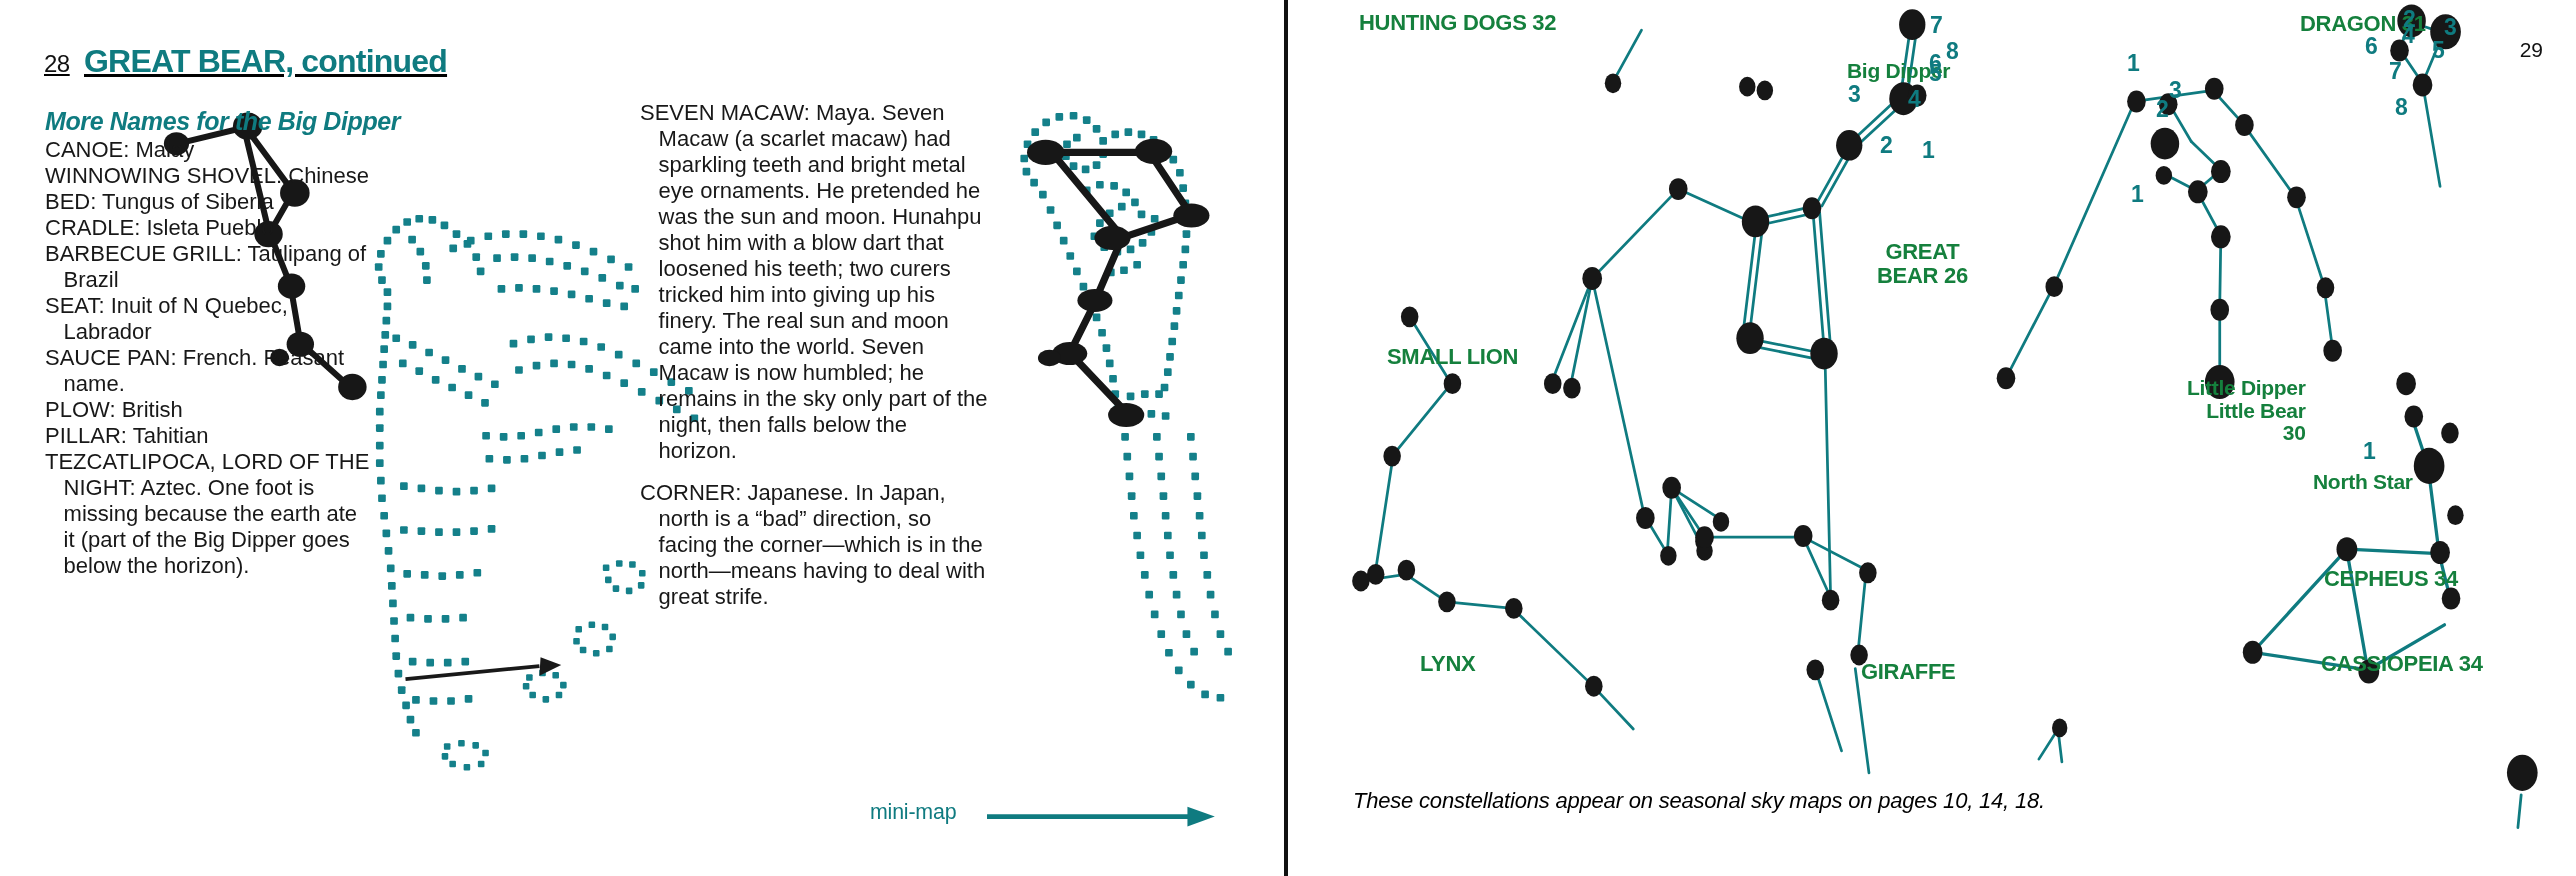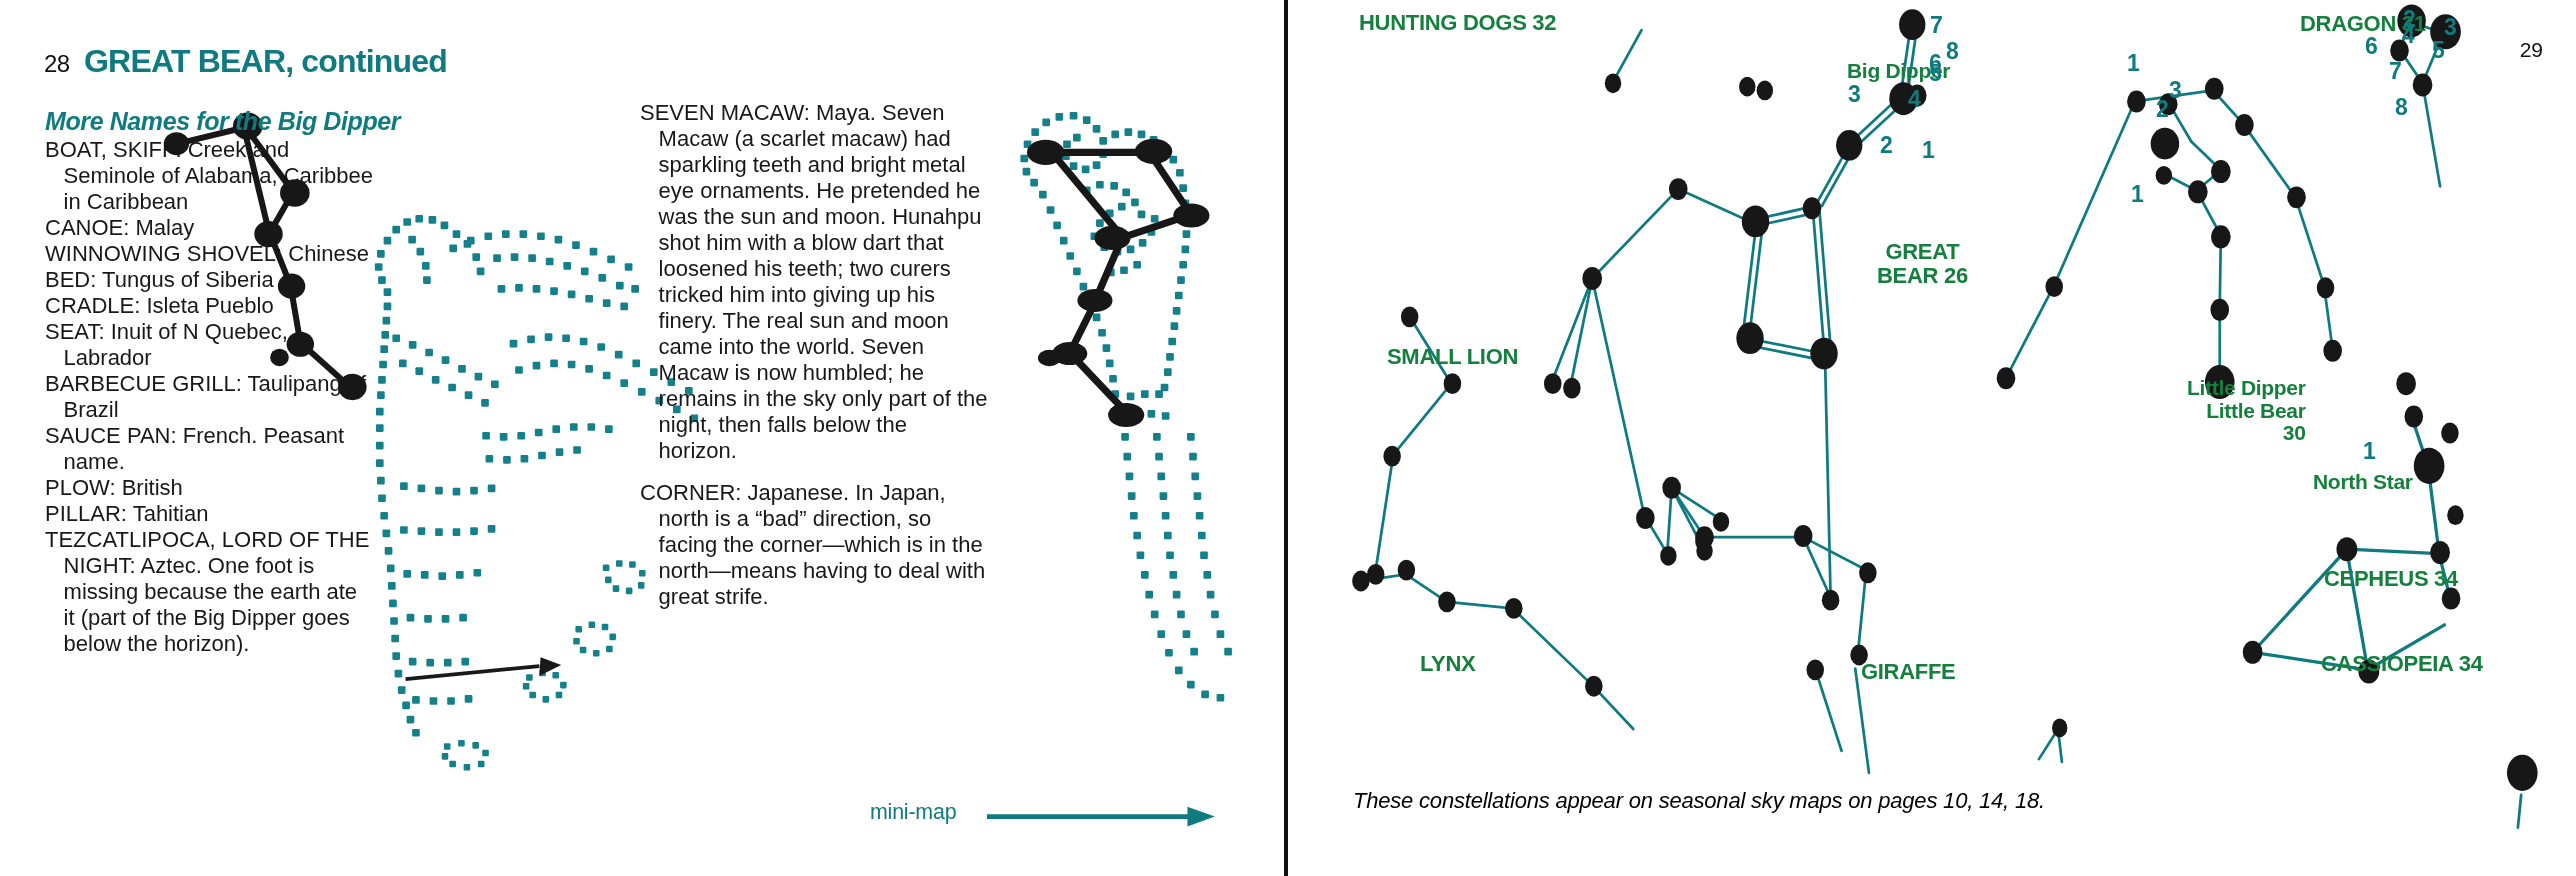--- a/index.html
+++ b/index.html
@@ -23,20 +23,21 @@
   }
 
   
   #left-page { position: absolute; left:0; top:0; width:1284px; height:877px; }
 
   .page-header {
     position: absolute;
     left: 44px; top: 43px;
     display: flex; align-items: baseline; gap: 14.3px;
     white-space: nowrap;
+    text-decoration: underline;
   }
   .folio {
     font-size: 24px; font-weight: 400; color:#111; letter-spacing: -0.5px;
   }
   .header-title {
     font-size: 32px; font-weight: 700; color:#0f7b80;
     letter-spacing: -0.8px;
   }
 
   .subhead {
@@ -522,27 +523,26 @@
     </svg>
 
     <div class="page-header">
       <span class="folio">28</span>
       <span class="header-title">GREAT BEAR, continued</span>
     </div>
 
     <div class="subhead">More Names for the Big Dipper</div>
 
     <div class="textcol" id="col-1">
-        <p class="entry"><b>BOAT, SKIFF:</b><span> Creek and Seminole of Alabama, Caribbee in Caribbean</span></p>
         <p class="entry"><b>CANOE:</b><span> Malay</span></p>
         <p class="entry"><b>WINNOWING SHOVEL:</b><span> Chinese</span></p>
         <p class="entry"><b>BED:</b><span> Tungus of Siberia</span></p>
         <p class="entry"><b>CRADLE:</b><span> Isleta Pueblo</span></p>
+        <p class="entry"><b>BARBECUE GRILL:</b><span> Taulipang of Brazil</span></p>
         <p class="entry"><b>SEAT:</b><span> Inuit of N Quebec, Labrador</span></p>
-        <p class="entry"><b>BARBECUE GRILL:</b><span> Taulipang of Brazil</span></p>
         <p class="entry"><b>SAUCE PAN:</b><span> French. Peasant name.</span></p>
         <p class="entry"><b>PLOW:</b><span> British</span></p>
         <p class="entry"><b>PILLAR:</b><span> Tahitian</span></p>
         <p class="entry"><b>TEZCATLIPOCA, LORD OF THE NIGHT:</b><span> Aztec. One foot is missing because the earth ate it (part of the Big Dipper goes below the horizon).</span></p>
       </div>
 
     <div class="textcol" id="col-2">
         <p class="entry"><b>SEVEN MACAW:</b><span> Maya. Seven Macaw (a scarlet macaw) had sparkling teeth and bright metal eye ornaments. He pretended he was the sun and moon. Hunahpu shot him with a blow dart that loosened his teeth; two curers tricked him into giving up his finery. The real sun and moon came into the world. Seven Macaw is now humbled; he remains in the sky only part of the night, then falls below the horizon.</span></p>
         <div class="para-gap"></div>
         <p class="entry"><b>CORNER:</b><span> Japanese. In Japan, north is a “bad” direction, so facing the corner—which is in the north—means having to deal with great strife.</span></p>

